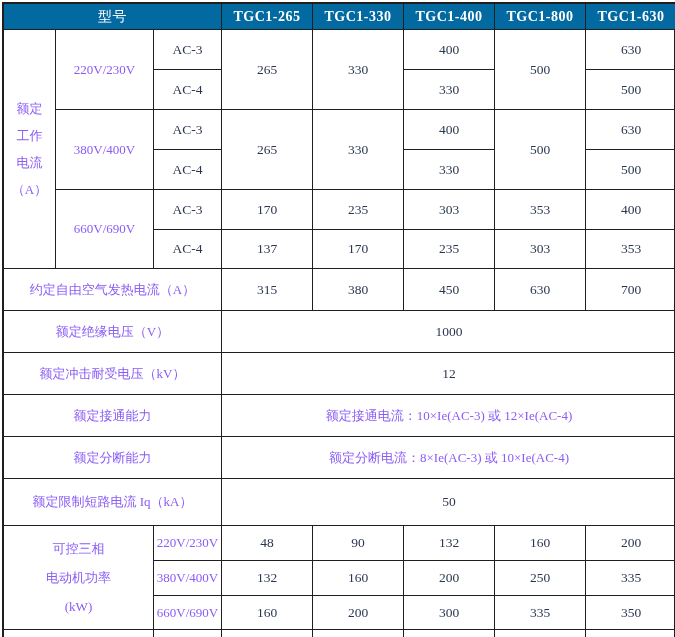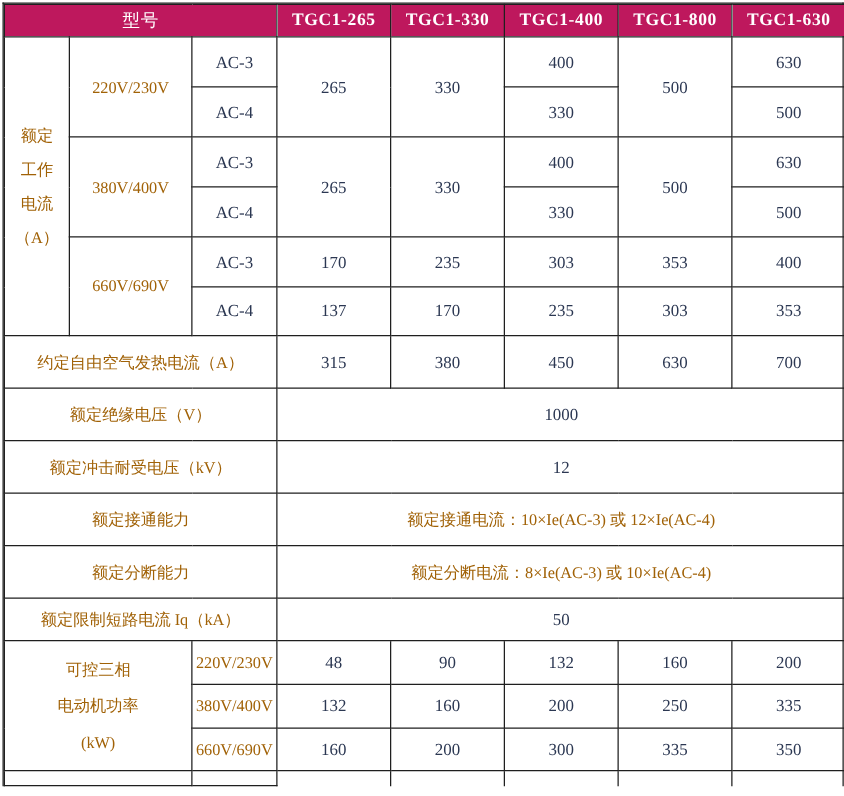--- a/index.html
+++ b/index.html
@@ -1,27 +1,27 @@
 <!DOCTYPE html>
 <html><head>
 <meta charset="utf-8">
 <style>
   html,body{margin:0;padding:0;background:#ffffff;width:675px;height:637px;overflow:hidden;
     font-family:"Liberation Serif","DejaVu Serif",serif;}
   .wrap{position:absolute;left:2px;top:2px;width:671px;border:1px solid #1f1f1f;border-bottom:none;}
   table{border-collapse:collapse;table-layout:fixed;width:100%;}
   td{border:1px solid #1f1f1f;text-align:center;vertical-align:middle;padding:0;
      font-size:13.5px;color:#2b3752;overflow:hidden;}
-  td.zh{color:#a16207;font-size:13px;}
-  tr.hdr td{background:#be185d;color:#ffffff;font-size:14px;letter-spacing:.5px;height:25px;}
+  td.zh{color:#8b5cf6;font-size:13px;}
+  tr.hdr td{background:#0369a1;color:#ffffff;font-size:14px;letter-spacing:.5px;height:25px;}
   tr.hdr td.model-hdr{font-size:14px;font-weight:bold;}
   tr.acr{height:40px;}
   tr.acr-last{height:39px;}
   tr.spec{height:42px;}
-  tr.spec-last{height:34px;}
+  tr.spec-last{height:47px;}
   tr.mot{height:35px;padding-left:32px;}
   tr.mot-last{height:34px;}
   tr.partial{height:12px;}
   td.vlabel{white-space:pre-line;line-height:27px;font-size:13px;margin-left:44px;}
   td.mlabel{white-space:pre-line;line-height:29px;font-size:13px;}
   td.nb{border-bottom:none;}
   td.pb{border-bottom:1px solid #1f1f1f;}
 </style>
 </head>
 <body>

